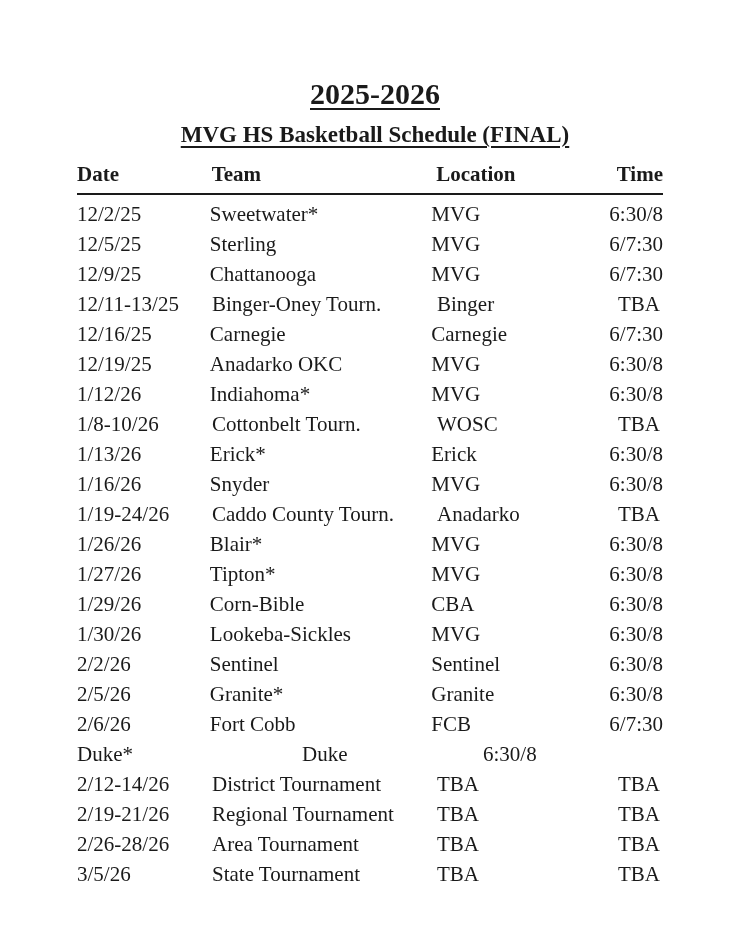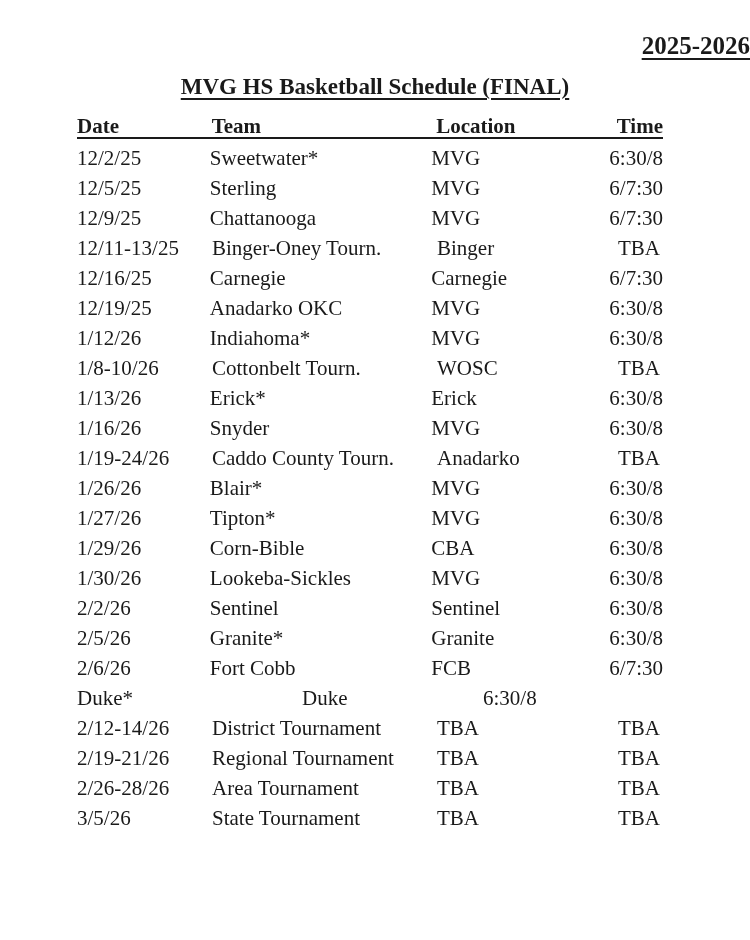--- a/index.html
+++ b/index.html
@@ -12,23 +12,23 @@
   .doc {
     position: relative;
     width: 750px;
     height: 940px;
     background: var(--bg);
     color: var(--text);
     font-family: "Liberation Serif", "DejaVu Serif", serif;
     overflow: hidden;
   }
   .title {
-    margin-top: 32px;
-    text-align: right;
-    font-size: 25px;
+    margin-top: 80px;
+    text-align: center;
+    font-size: 30px;
     line-height: 28px;
     font-weight: bold;
     text-decoration: underline;
     text-decoration-thickness: 2px;
     text-underline-offset: 4px;
   }
   .subtitle {
     margin-top: 13px;
     text-align: center;
     font-size: 23px;
@@ -41,21 +41,21 @@
   .table {
     margin-left: 77px;
     margin-top: 15px;
     width: 586px;
     font-size: 21px;
   }
   .row { display: flex; }
   .header-row {
     font-weight: bold;
     line-height: 21px;
-    padding-bottom: 0;
+    padding-bottom: 8px;
     border-bottom: 2px solid var(--rule);
   }
   .rows { margin-top: 4px; }
   .rows .row {
     height: 30px;
     line-height: 30px;
   }
   .cell { white-space: nowrap; overflow: visible; }
   .c-date { width: 135px; }
   .c-team { width: 225px; }

